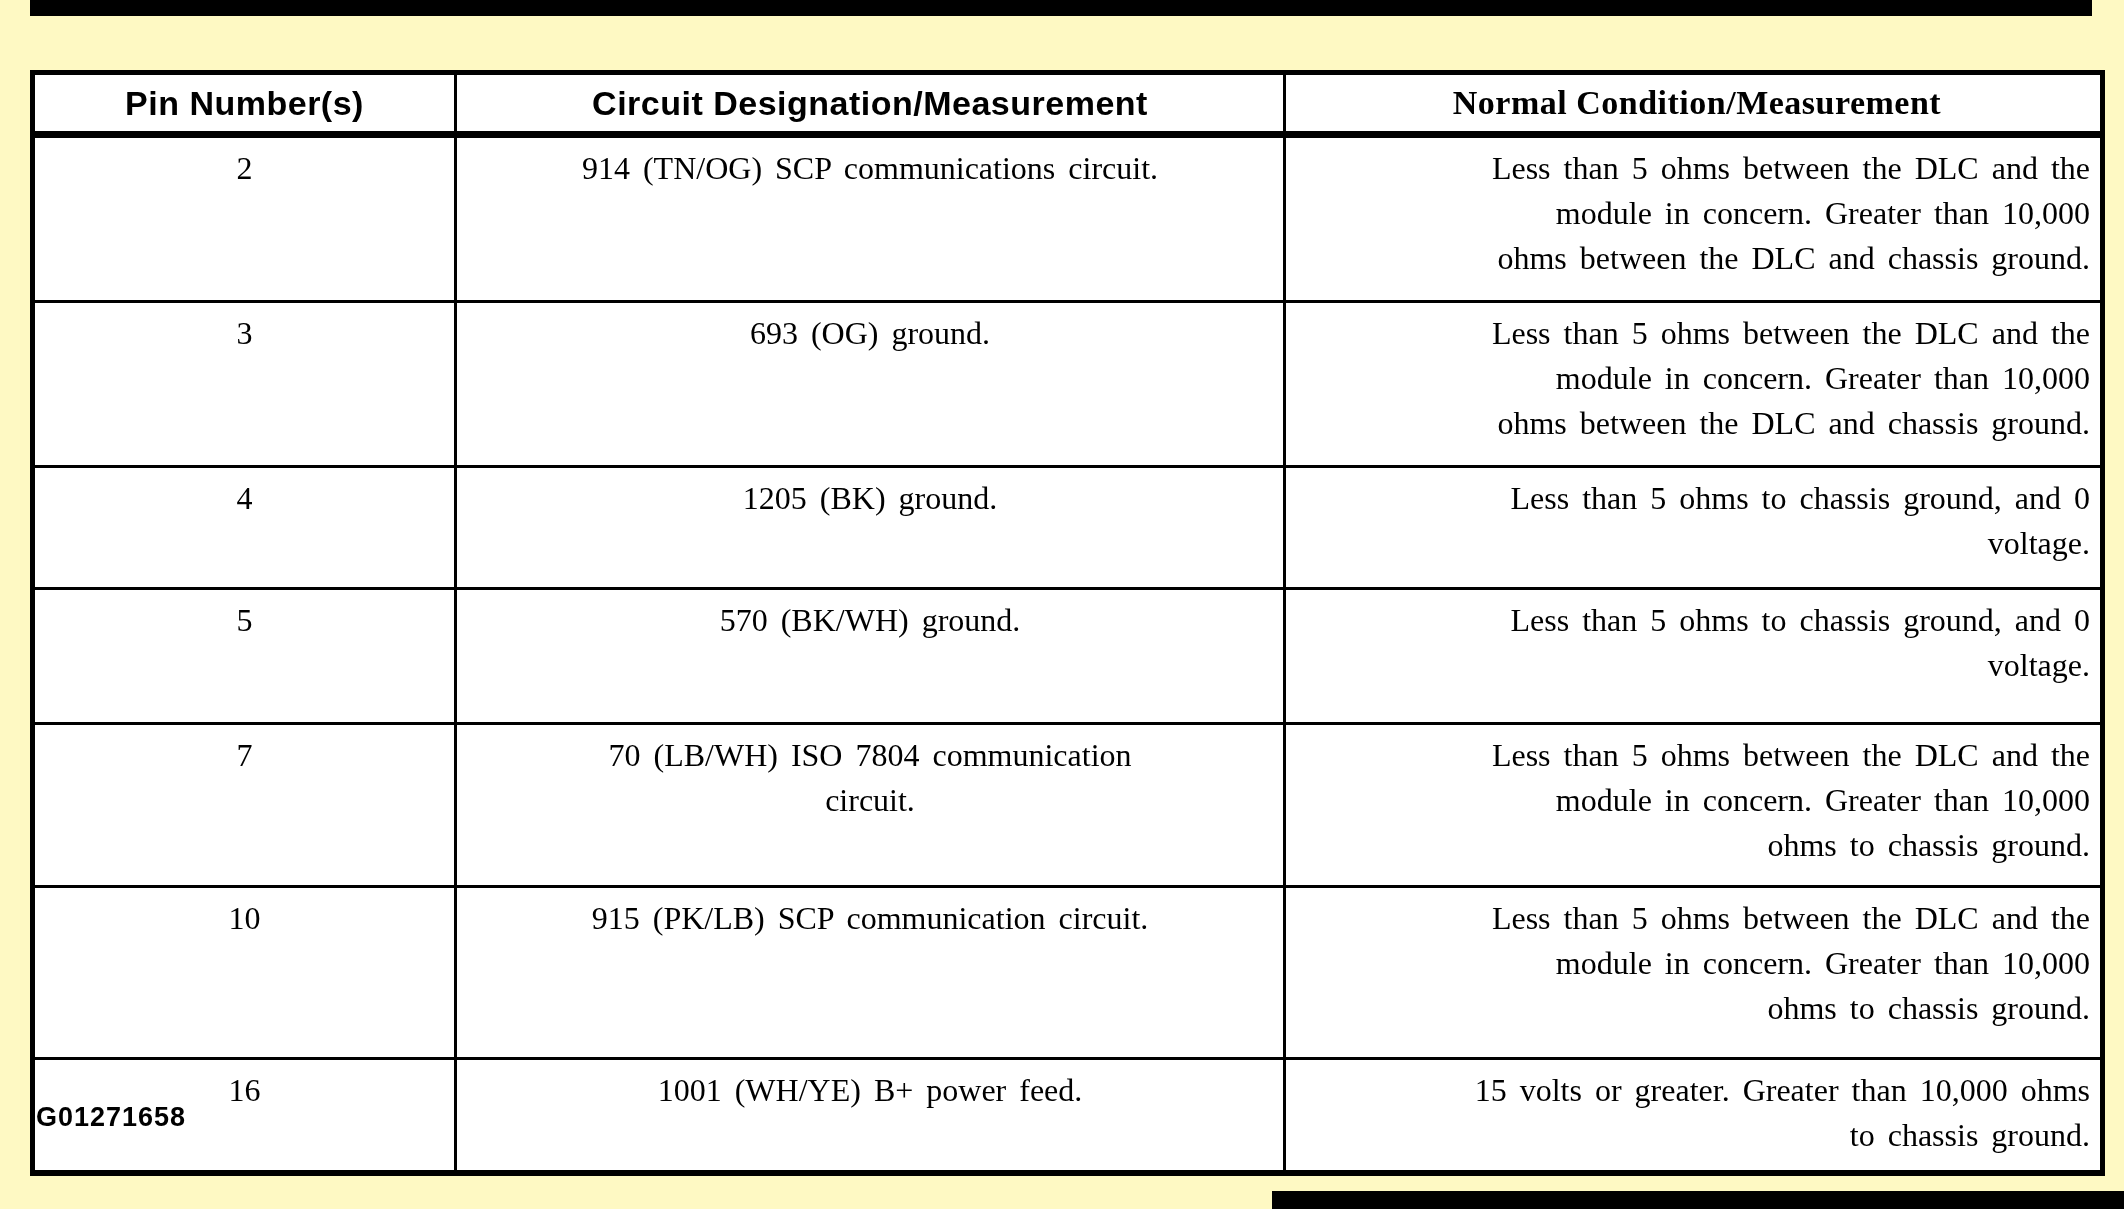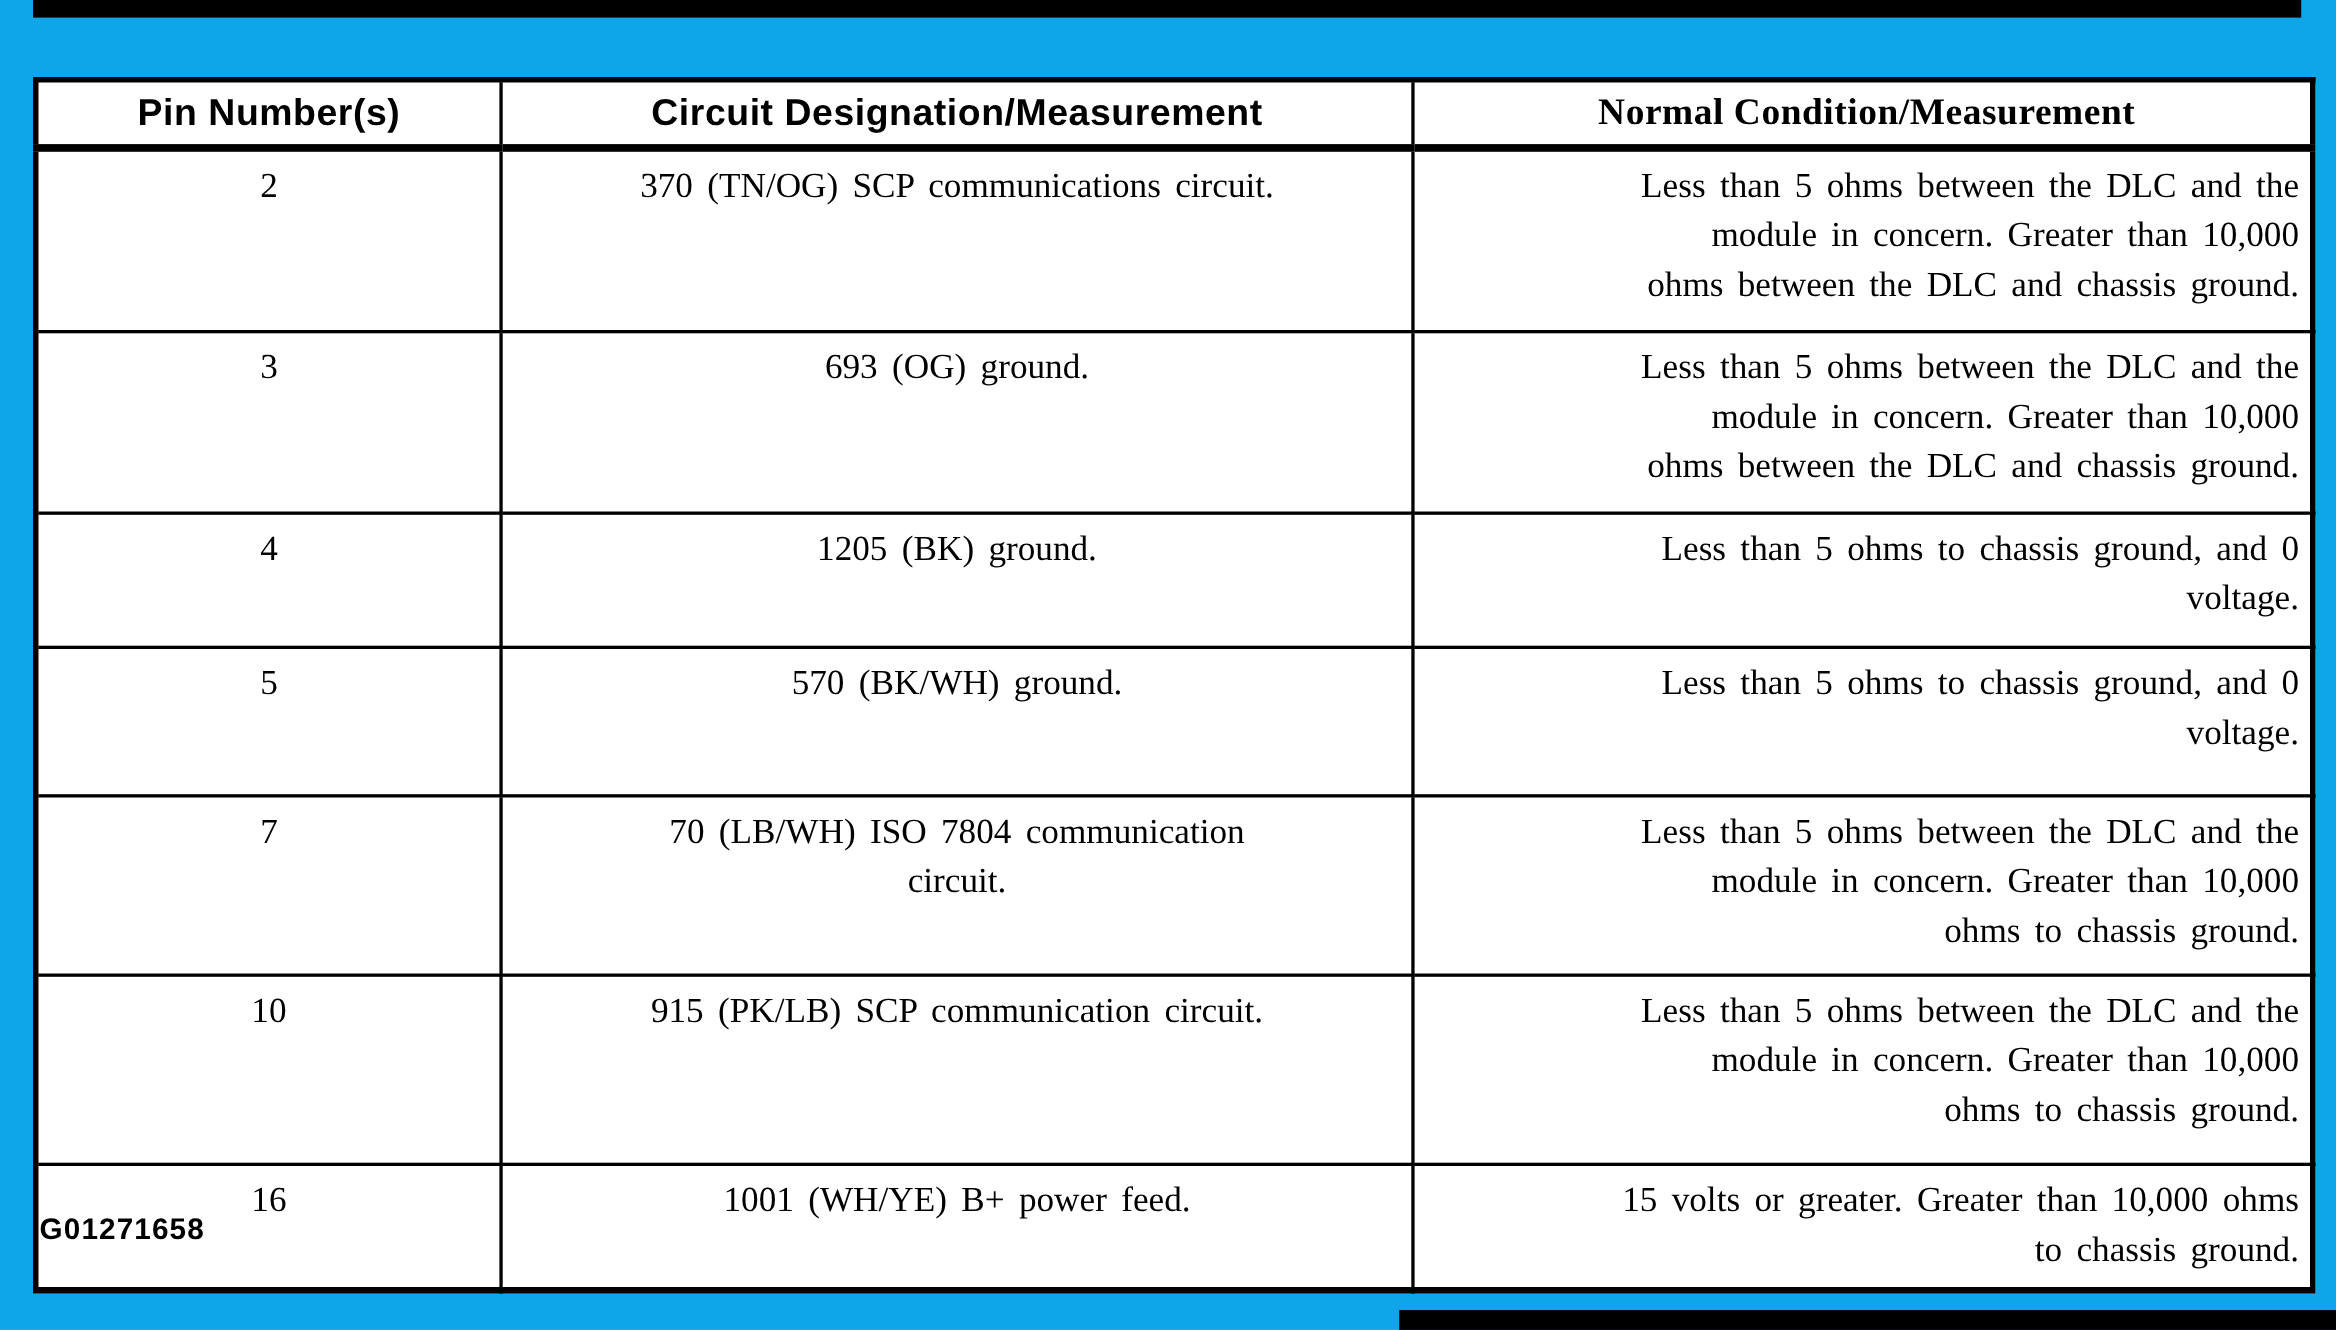--- a/index.html
+++ b/index.html
@@ -4,21 +4,21 @@
 <style>
   html, body {
     margin: 0;
     padding: 0;
     background: #ffffff;
   }
   #page {
     position: relative;
     width: 2124px;
     height: 1209px;
-    background: #0ea5e9;
+    background: #fef9c3;
     overflow: hidden;
     font-family: "Liberation Serif", serif;
     color: #000000;
   }
 
   
   .scan-bar-top {
     position: absolute;
     left: 30px;
     top: 0;
@@ -119,21 +119,21 @@
     <thead>
       <tr>
         <th class="col1">Pin Number(s)</th>
         <th class="col2">Circuit Designation/Measurement</th>
         <th class="col3">Normal Condition/Measurement</th>
       </tr>
     </thead>
     <tbody>
         <tr>
           <td class="col1">2</td>
-          <td class="col2">370 (TN/OG) SCP communications circuit.</td>
+          <td class="col2">914 (TN/OG) SCP communications circuit.</td>
           <td class="col3">Less than 5 ohms between the DLC and the
 module in concern. Greater than 10,000
 ohms between the DLC and chassis ground.</td>
         </tr>
         <tr>
           <td class="col1">3</td>
           <td class="col2">693 (OG) ground.</td>
           <td class="col3">Less than 5 ohms between the DLC and the
 module in concern. Greater than 10,000
 ohms between the DLC and chassis ground.</td>

